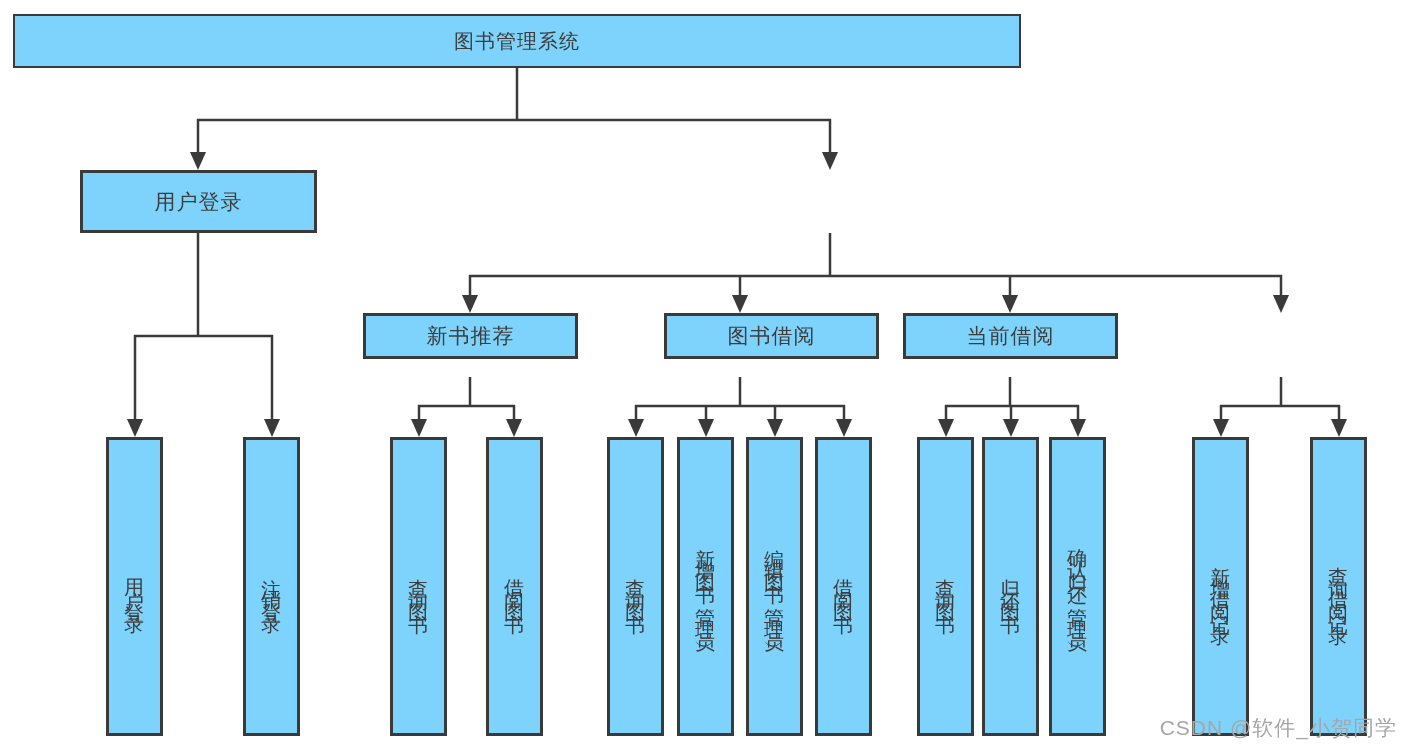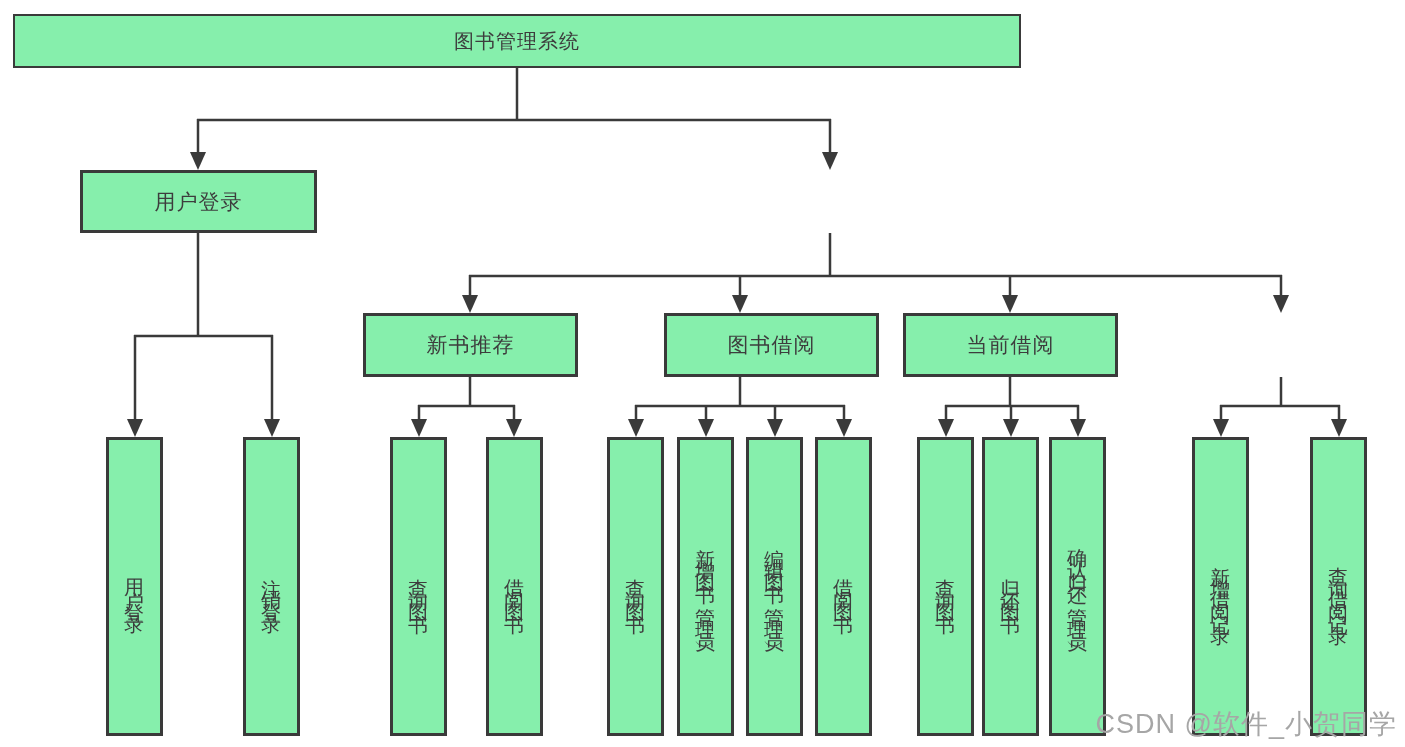--- a/index.html
+++ b/index.html
@@ -17,21 +17,21 @@
   }
   #connectors {
     position: absolute;
     left: 0; top: 0;
     width: 1405px;
     height: 747px;
   }
   .node {
     position: absolute;
     box-sizing: border-box;
-    background: #86efac;
+    background: #7dd3fc;
     border: 3px solid #3a3a3a;
     display: flex;
     align-items: center;
     justify-content: center;
     color: #3d3d3d;
   }
   .node.root {
     left: 13px; top: 14px;
     width: 1008px; height: 54px;
     border-width: 2px;
@@ -39,41 +39,41 @@
     letter-spacing: 1px;
   }
   .node.branch {
     top: 170px;
     width: 237px; height: 63px;
     font-size: 21px;
     letter-spacing: 1px;
   }
   .node.module {
     top: 313px;
-    width: 215px; height: 64px;
+    width: 215px; height: 46px;
     font-size: 21px;
     letter-spacing: 1px;
   }
   .node.leaf {
     top: 437px;
     width: 57px; height: 299px;
     font-size: 20px;
   }
   .vtext {
     writing-mode: vertical-rl;
     text-orientation: mixed;
     letter-spacing: 12px;
     line-height: 1;
     white-space: nowrap;
   }
   #watermark {
     position: absolute;
     right: 8px;
     bottom: 5px;
-    font-size: 27px;
+    font-size: 21px;
     color: #a6a6a6;
     letter-spacing: 1px;
     z-index: 5;
     white-space: nowrap;
   }
 </style>
 </head>
 <body>
 
 <div id="stage">

